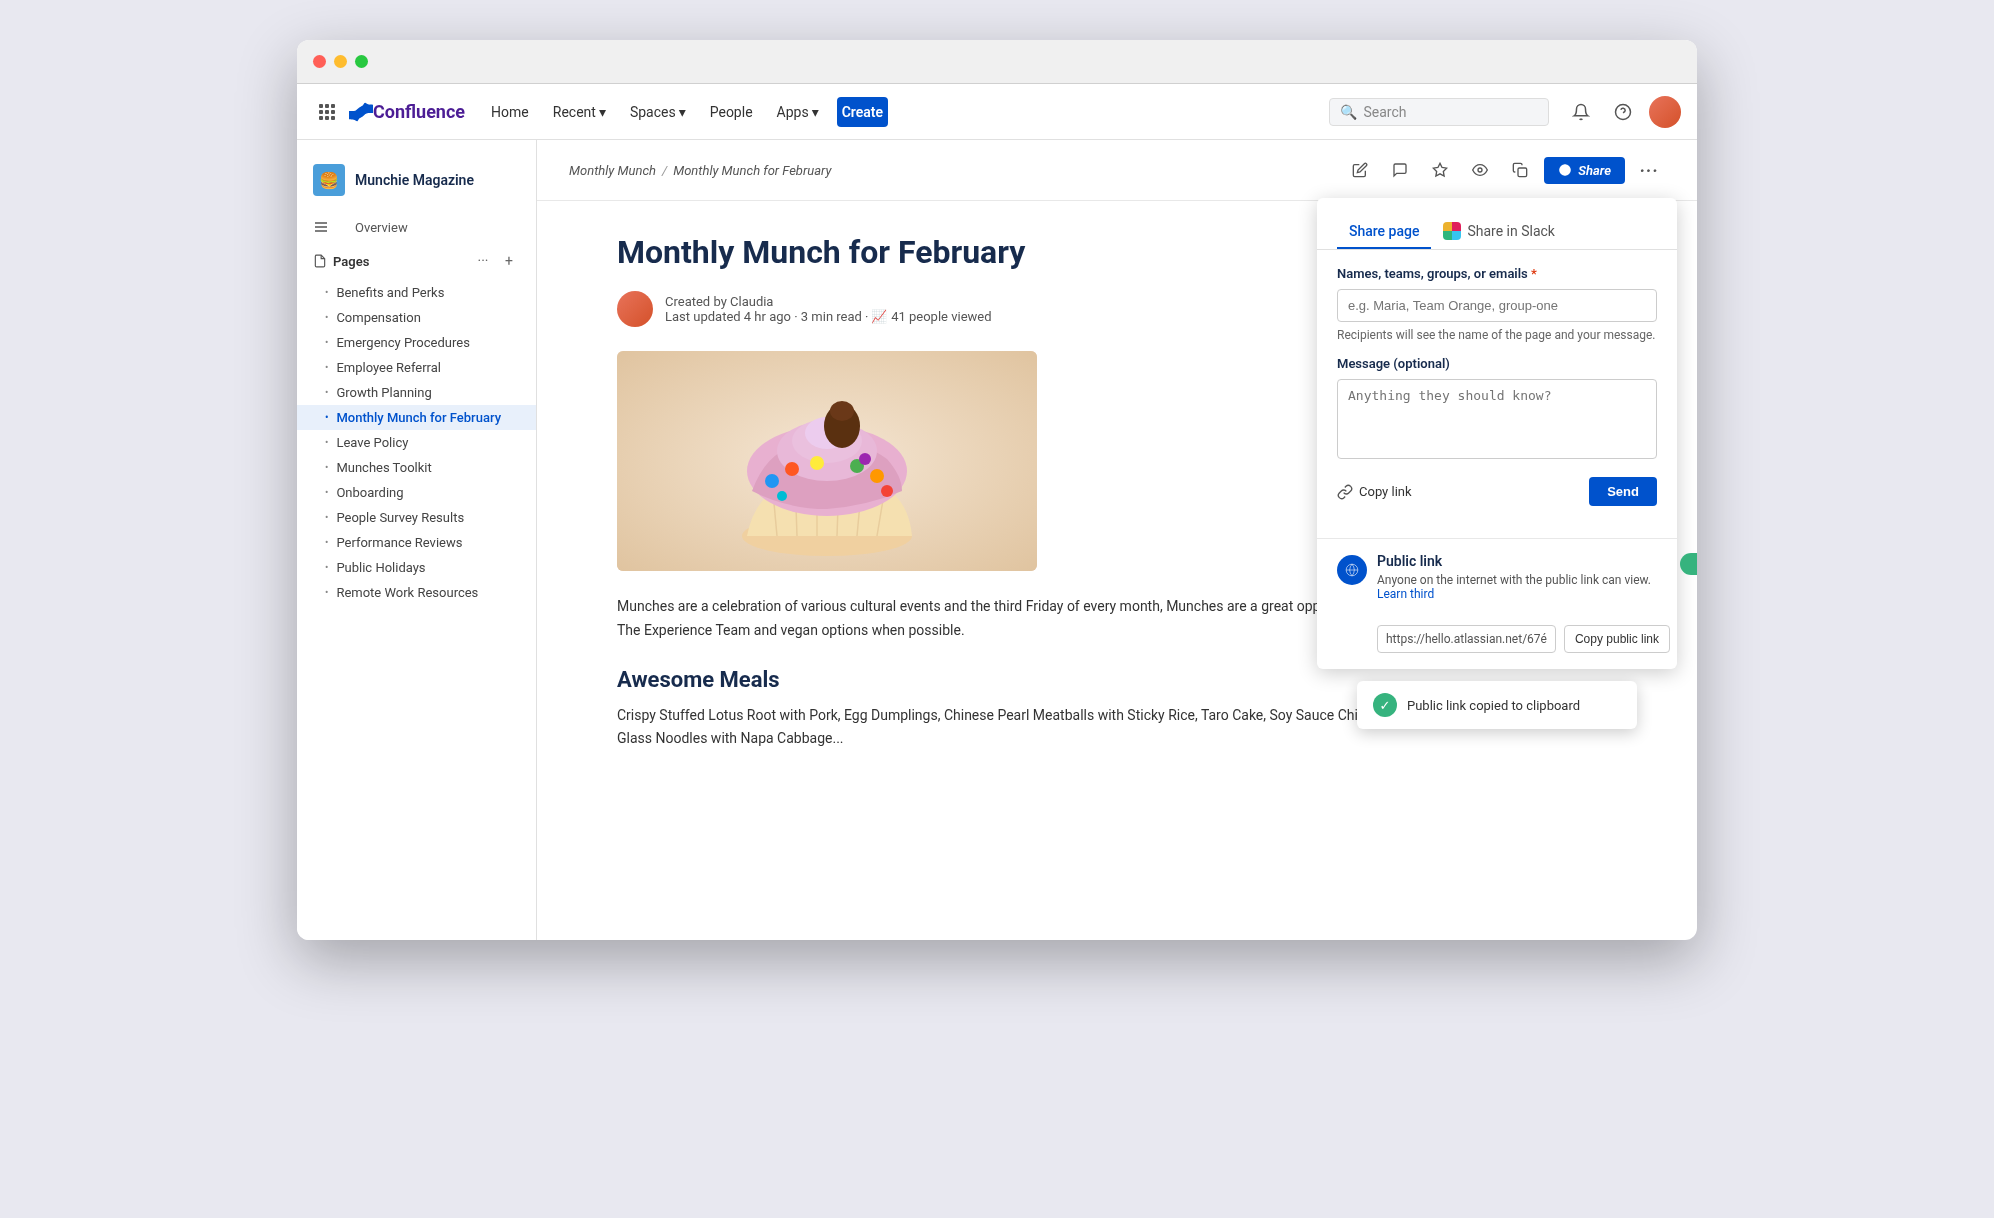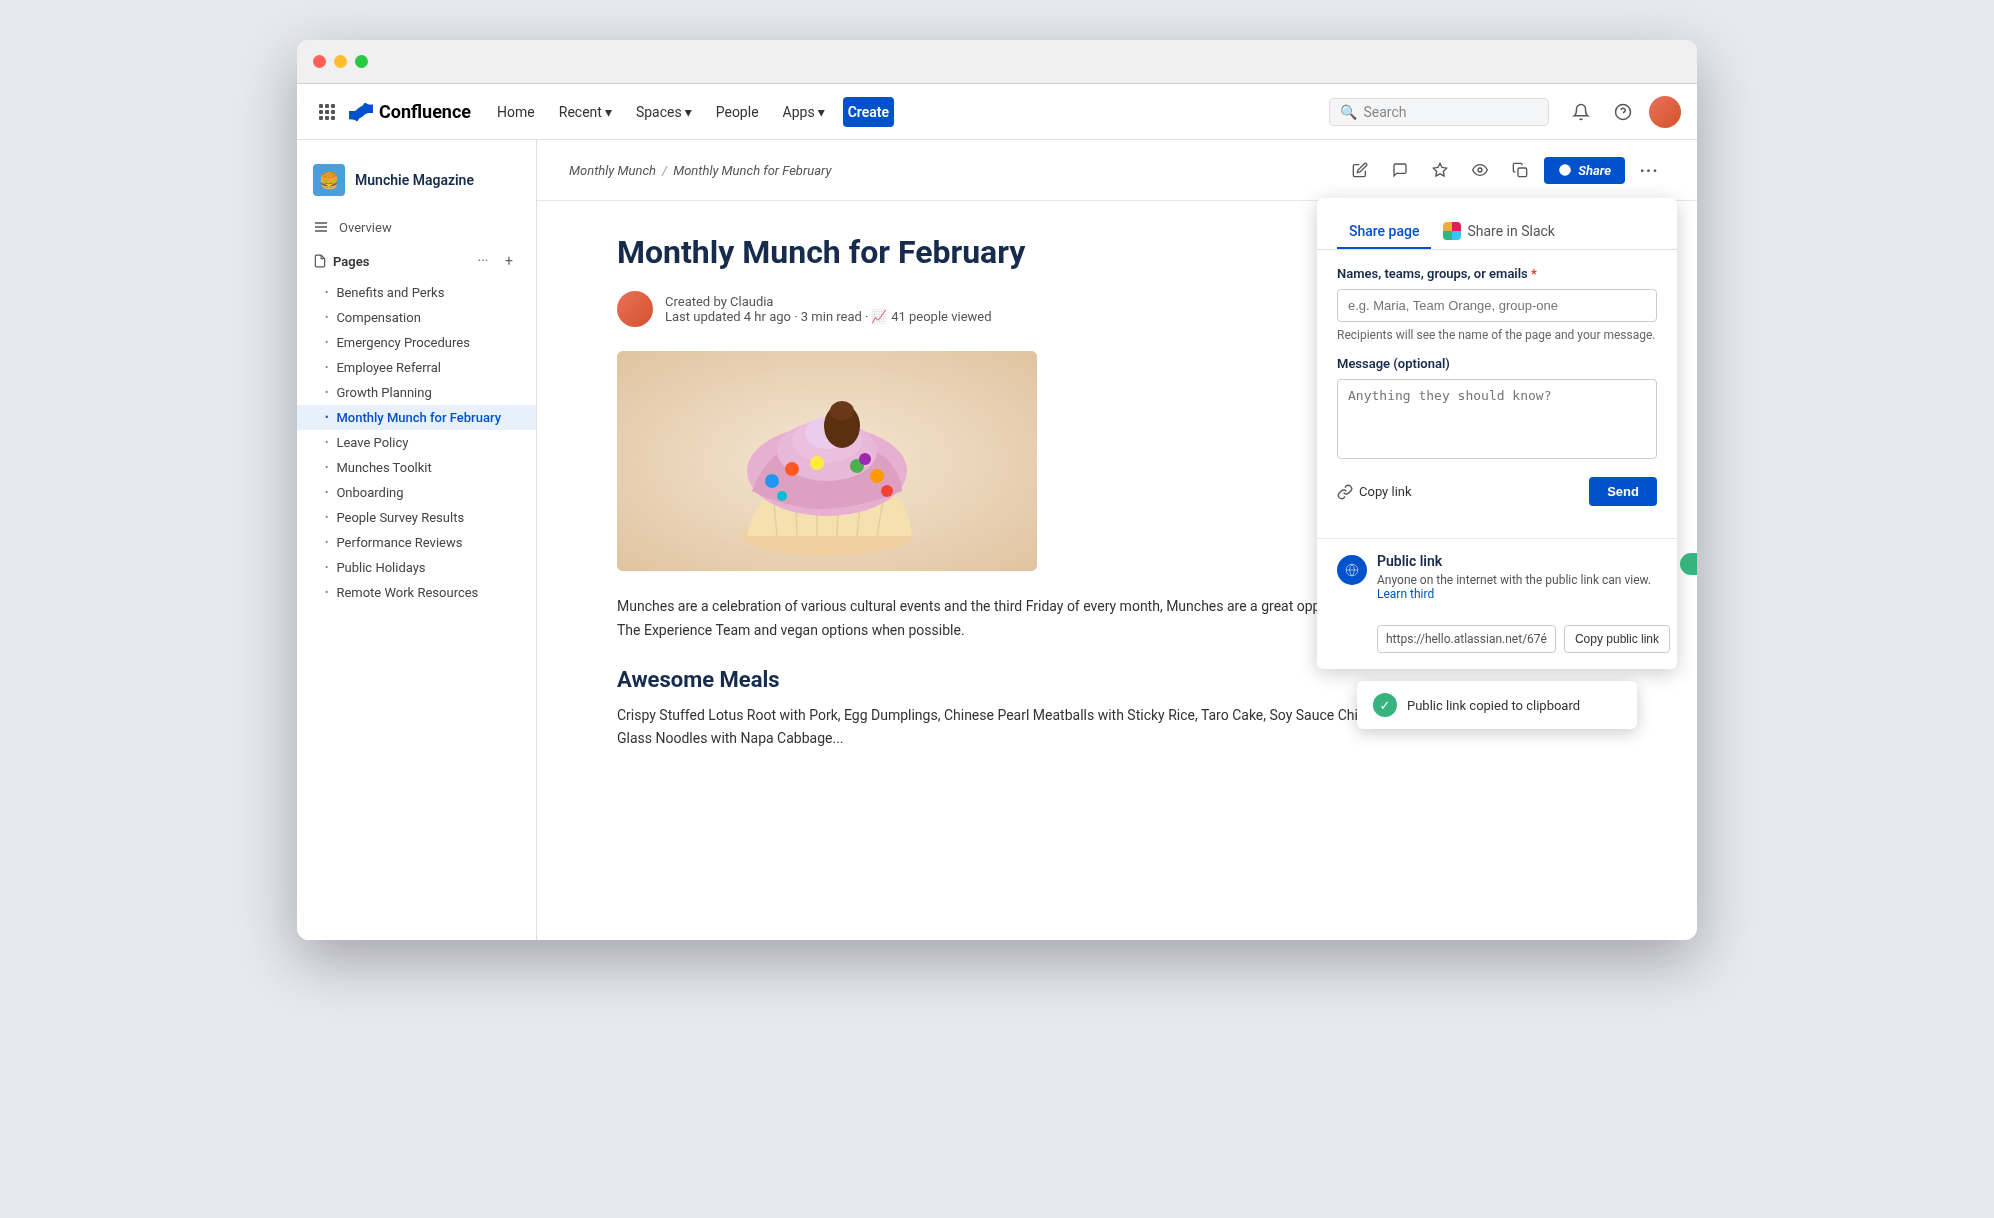--- a/index.html
+++ b/index.html
@@ -49,22 +49,22 @@
       border-bottom: 1px solid #e0e0e0;
       flex-shrink: 0;
     }
     .nav-grid-icon {
       width: 28px; height: 28px;
       display: flex; align-items: center; justify-content: center;
       cursor: pointer; color: #666;
       margin-right: 4px;
     }
     .nav-logo {
-      display: flex; align-items: center; gap: 6px;
-      font-weight: 700; font-size: 18px; color: #000000;
+      display: flex; align-items: center; 
+      font-weight: 700; font-size: 18px; color: #4c1d95;
       margin-right: 12px;
       justify-content: flex-end;
     }
     .nav-logo svg { width: 24px; height: 24px; }
     .nav-item {
       padding: 6px 10px;
       font-size: 14px;
       color: #333;
       cursor: pointer;
       border-radius: 4px;
@@ -130,21 +130,21 @@
     .space-icon {
       width: 32px; height: 32px; border-radius: 4px;
       background: #4a9eda;
       display: flex; align-items: center; justify-content: center;
       color: white; font-size: 16px;
     }
     .space-name {
       font-size: 14px; font-weight: 600; color: #172b4d;
     }
     .sidebar-nav-item {
-      display: flex; align-items: center; gap: 10px;
+      display: flex; align-items: center; gap: 26px;
       padding: 7px 16px;
       font-size: 13px;
       color: #555;
       cursor: pointer;
     }
     .sidebar-section {
       display: flex; align-items: center; justify-content: space-between;
       padding: 8px 16px;
     }
     .sidebar-section-title {

